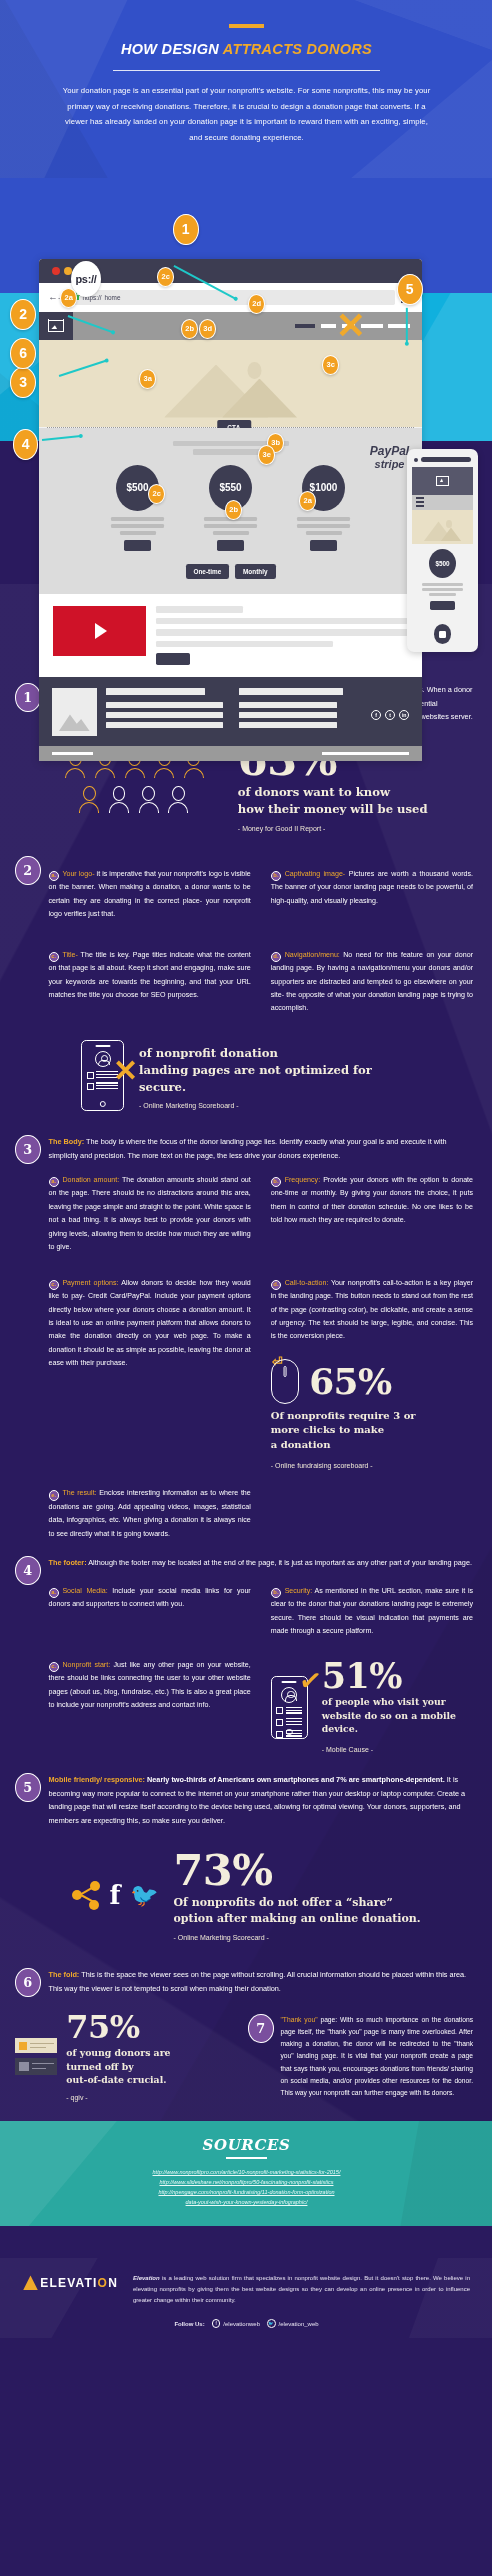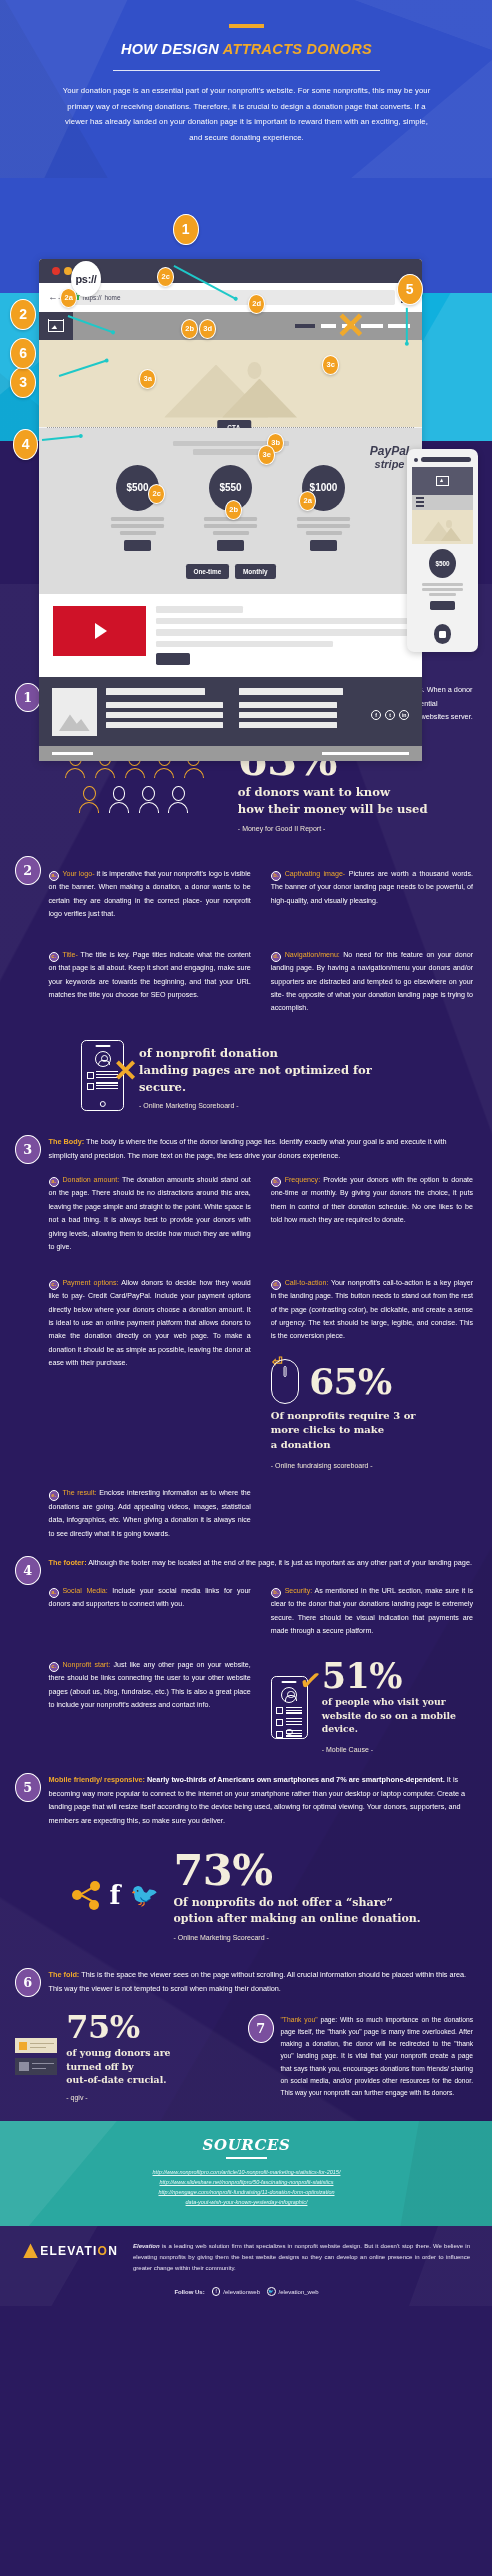--- a/index.html
+++ b/index.html
@@ -245,21 +245,21 @@
   .sources{background:#2aa8a0;padding:15px 0 17.4px;text-align:center;position:relative;overflow:hidden;}
   .sources::before{content:"";position:absolute;inset:0;background:
      linear-gradient(130deg, rgba(255,255,255,.07) 0 20%, transparent 20.2%),
      linear-gradient(280deg, rgba(0,0,0,.05) 0 18%, transparent 18.2%);}
   .sources > *{position:relative;z-index:2;font-style:italic;}
   .sources h4{font-family:"DejaVu Serif",serif;font-size:15px;letter-spacing:0.6px;margin-bottom:3.5px;}
   .sources .rule-gold{background:#fff;width:41px;height:2.3px;margin:0 auto 9.3px;}
   .sources a{display:block;color:#eafaf8;font-size:5.5px;margin:4px auto;text-decoration:underline;word-break:break-all;max-width:348px;}
 
   
-  .brand{background:#2a1a5e;padding:15px 23px 10.4px;position:relative;overflow:hidden;}
+  .brand{background:#2a1a5e;padding:15px 23px 10.4px;position:relative;overflow:hidden;margin-top:32px;}
   .brand::before{content:"";position:absolute;inset:0;background:
      linear-gradient(120deg, rgba(255,255,255,.04) 0 18%, transparent 18.2%),
      linear-gradient(290deg, rgba(255,255,255,.035) 0 16%, transparent 16.2%);}
   .brand > *{position:relative;z-index:2;}
   .brand-row{display:flex;align-items:flex-start;gap:15px;}
   .logo-el{flex:0 0 auto;display:flex;align-items:center;gap:2.3px;padding-top:2.3px;}
   .logo-el .mark{width:15px;height:15px;background:#f0a92b;clip-path:polygon(50% 0,100% 100%,0 100%);}
   .logo-el .wm{font-size:12px;font-weight:bold;letter-spacing:1.2px;color:#fff;}
   .logo-el .wm .o{color:#f0a92b;}
   .brand p{font-size:6px;line-height:1.85;color:#e8e4f2;text-align:justify;}

